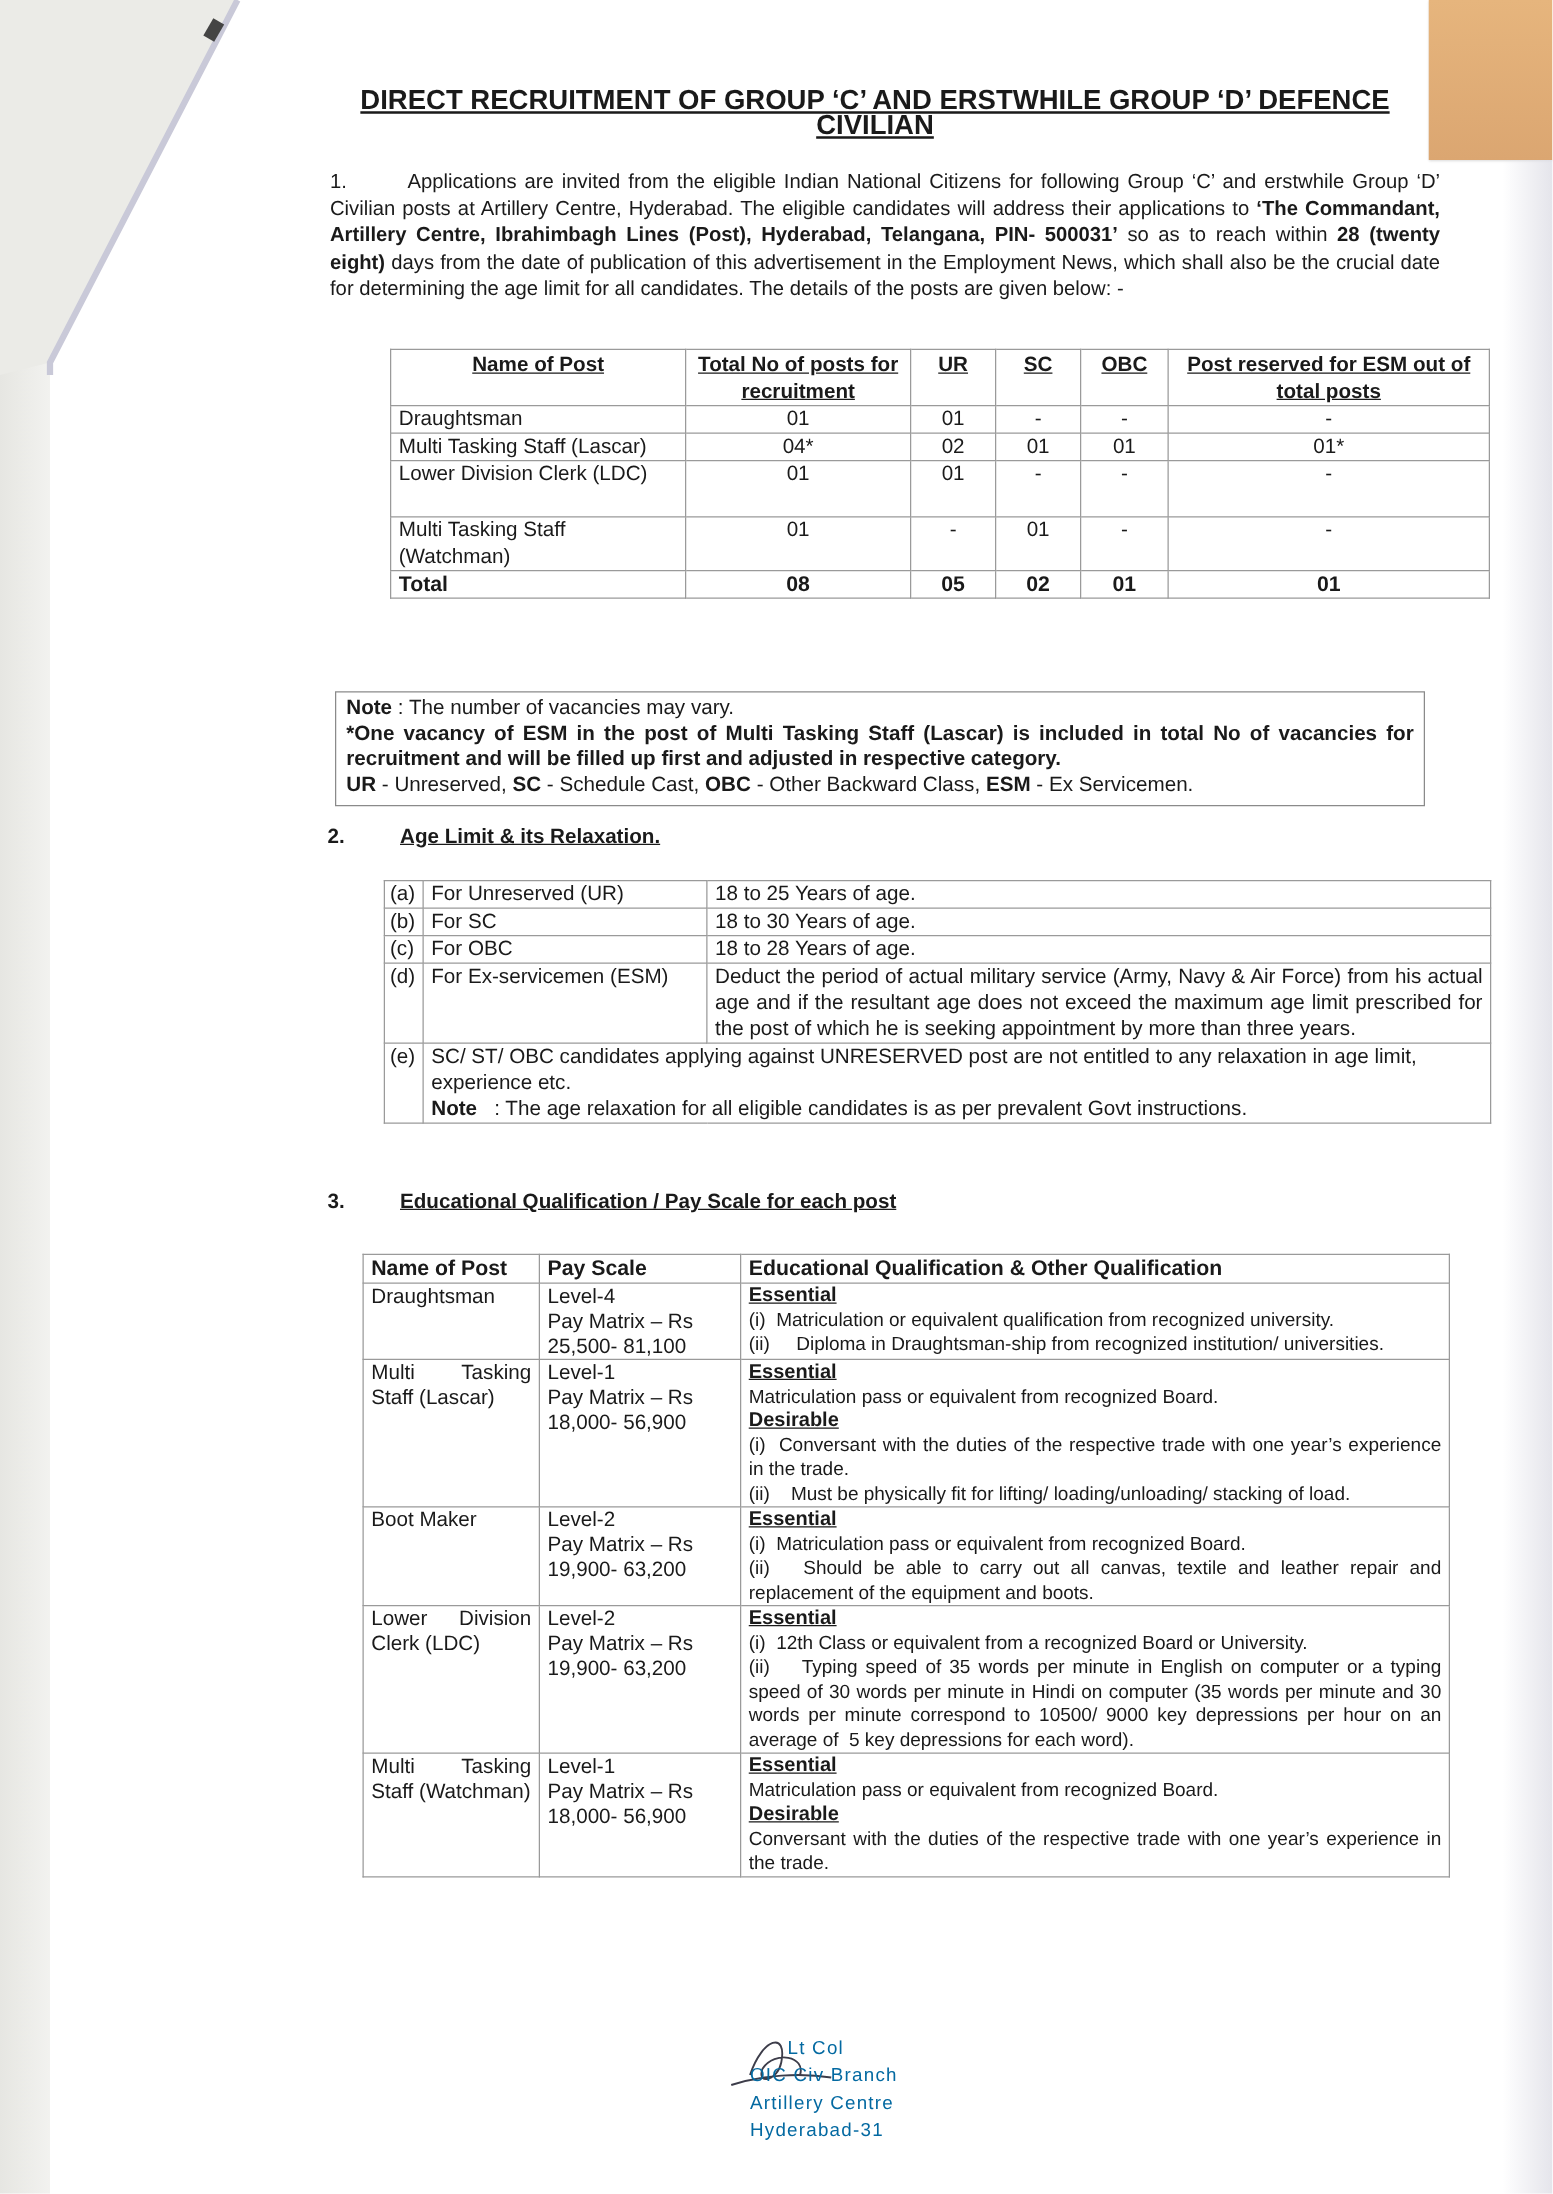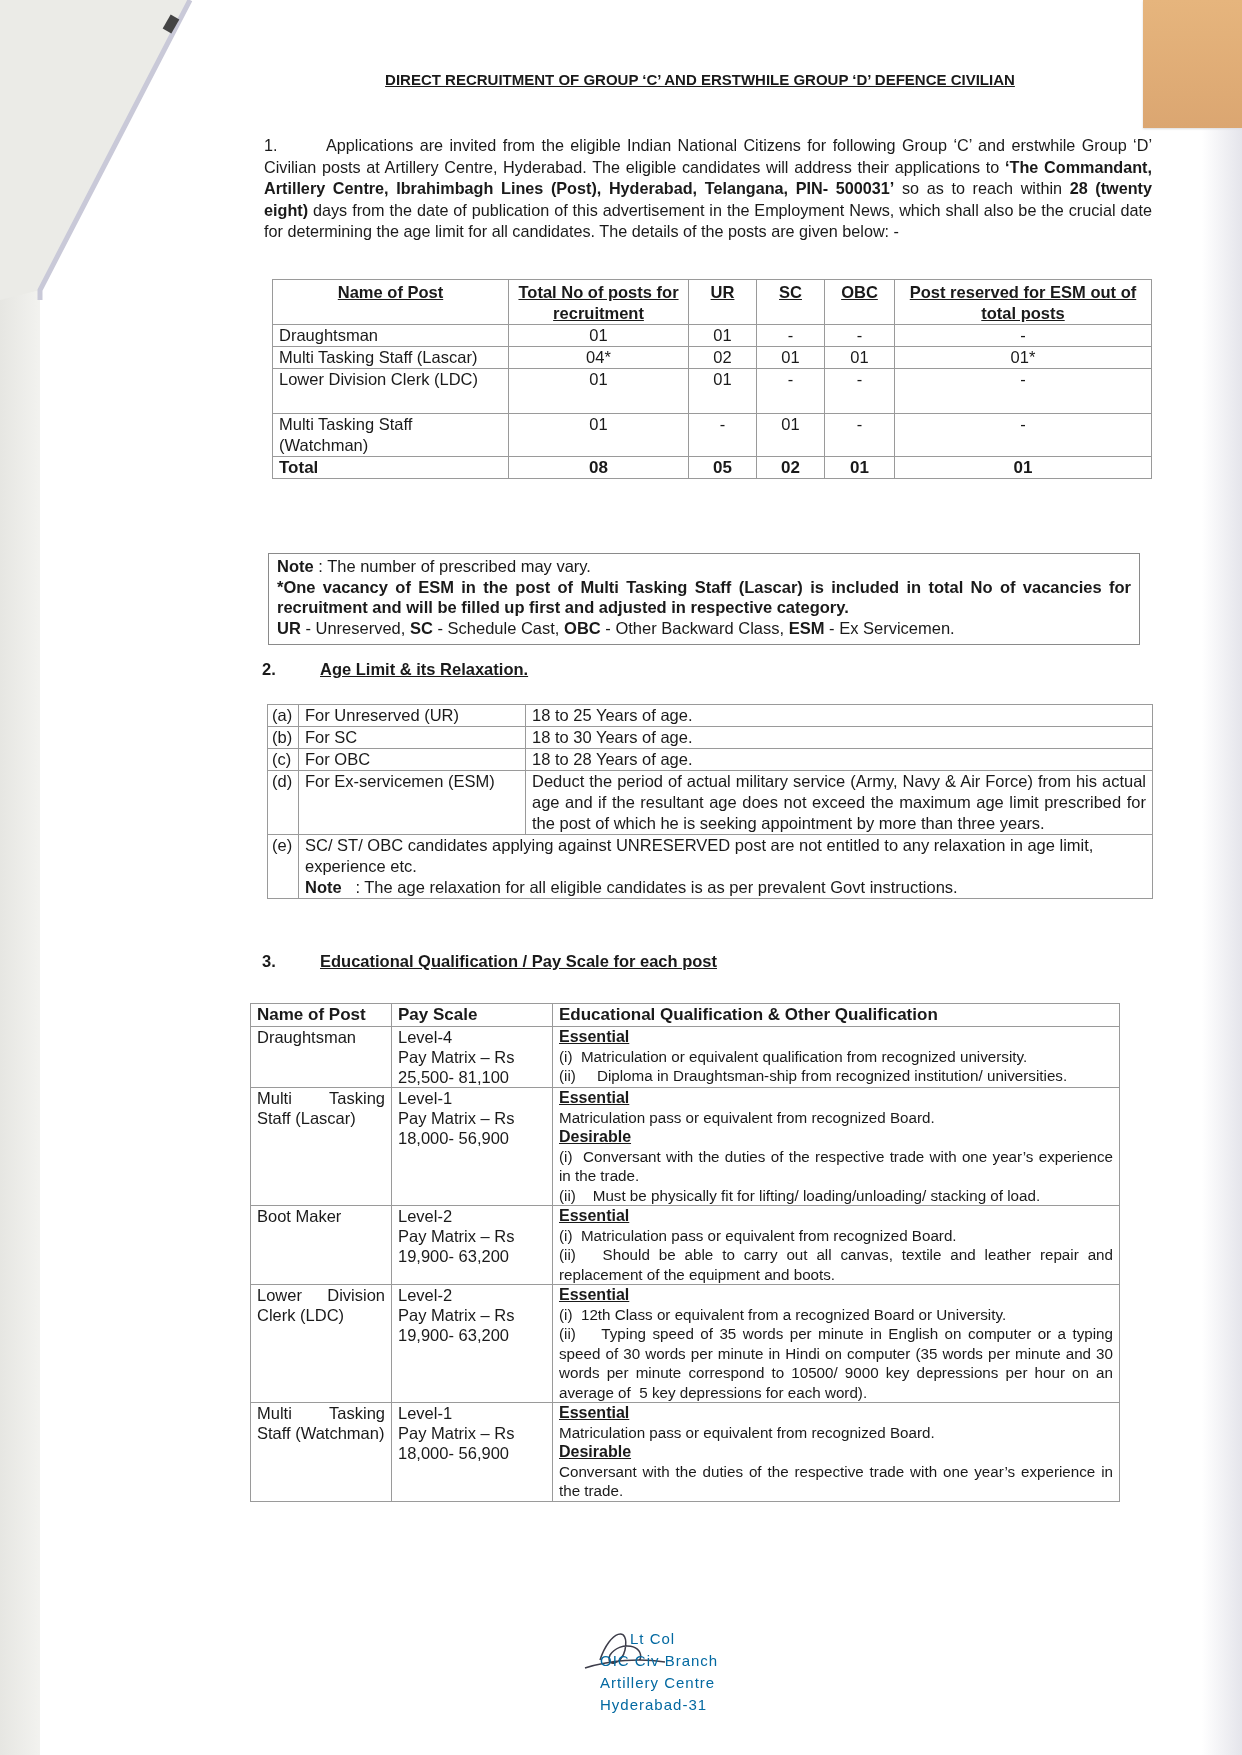--- a/index.html
+++ b/index.html
@@ -27,29 +27,29 @@
     position: absolute; left: 1143px; top: 0; width: 99px; height: 128px;
     background: linear-gradient(180deg, #e6b57d 0%, #dba671 100%);
     box-shadow: 0 1px 2px rgba(0,0,0,0.15);
   }
   .right-shade {
     position: absolute; right: 0; top: 128px; width: 40px; height: 1627px;
     background: linear-gradient(to right, rgba(230,230,236,0), rgba(222,222,230,0.8));
   }
   .title {
     position: absolute; left: 270px; top: 70px; width: 860px;
-    text-align: center; font-weight: bold; font-size: 15px; line-height: 20px;
+    text-align: center; font-weight: bold; font-size: 22px; line-height: 20px;
     text-decoration: underline;
   }
   .para {
     position: absolute; left: 264px; top: 135px; width: 888px;
     font-size: 16.2px; line-height: 21.6px; text-align: justify;
   }
   .para .num { display: inline-block; width: 62px; }
-  table { border-collapse: collapse; }
+  table { border-collapse: collapse; margin-left: 40px; }
   td, th { border: 1px solid #9a9a9a; font-size: 16.5px; vertical-align: top; padding: 0 6px; }
   .posts {
     position: absolute; left: 272px; top: 279px; width: 880px;
   }
   .posts th { font-weight: bold; text-decoration: underline; text-align: center; line-height: 21px; padding-top: 2px; }
   .posts td { line-height: 21px; }
   .posts td.c { text-align: center; }
   .posts tr.total td { font-weight: bold; font-size: 17px; }
   .note-box {
     position: absolute; left: 268px; top: 553px; width: 872px; height: 92px;
@@ -161,21 +161,21 @@
         <td class="c">08</td>
         <td class="c">05</td>
         <td class="c">02</td>
         <td class="c">01</td>
         <td class="c">01</td>
       </tr>
     </tbody>
 </table>
 
 <div class="note-box">
-  <div><b>Note</b><span> : The number of prescribed may vary.</span></div>
+  <div><b>Note</b><span> : The number of vacancies may vary.</span></div>
   <div style="font-weight:bold;text-align:justify">*One vacancy of ESM in the post of Multi Tasking Staff (Lascar) is included in total No of vacancies for recruitment and will be filled up first and adjusted in respective category.</div>
   <div id="abbr-line"><b>UR</b><span> - Unreserved, </span><b>SC</b><span> - Schedule Cast, </span><b>OBC</b><span> - Other Backward Class, </span><b>ESM</b><span> - Ex Servicemen.</span></div>
 </div>
 
 <div class="sec" style="left:262px; top:660px;">
   <span class="n">2.</span><span class="h">Age Limit &amp; its Relaxation.</span>
 </div>
 
 <table class="age">
   <tbody id="age-body">

